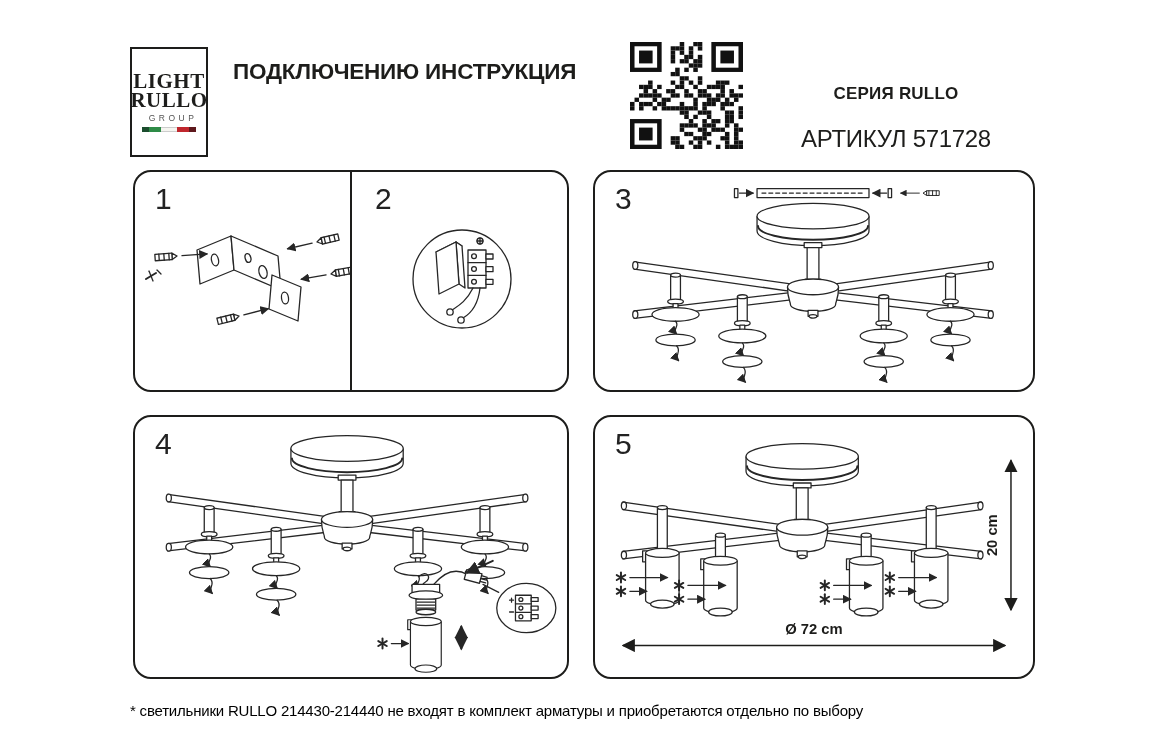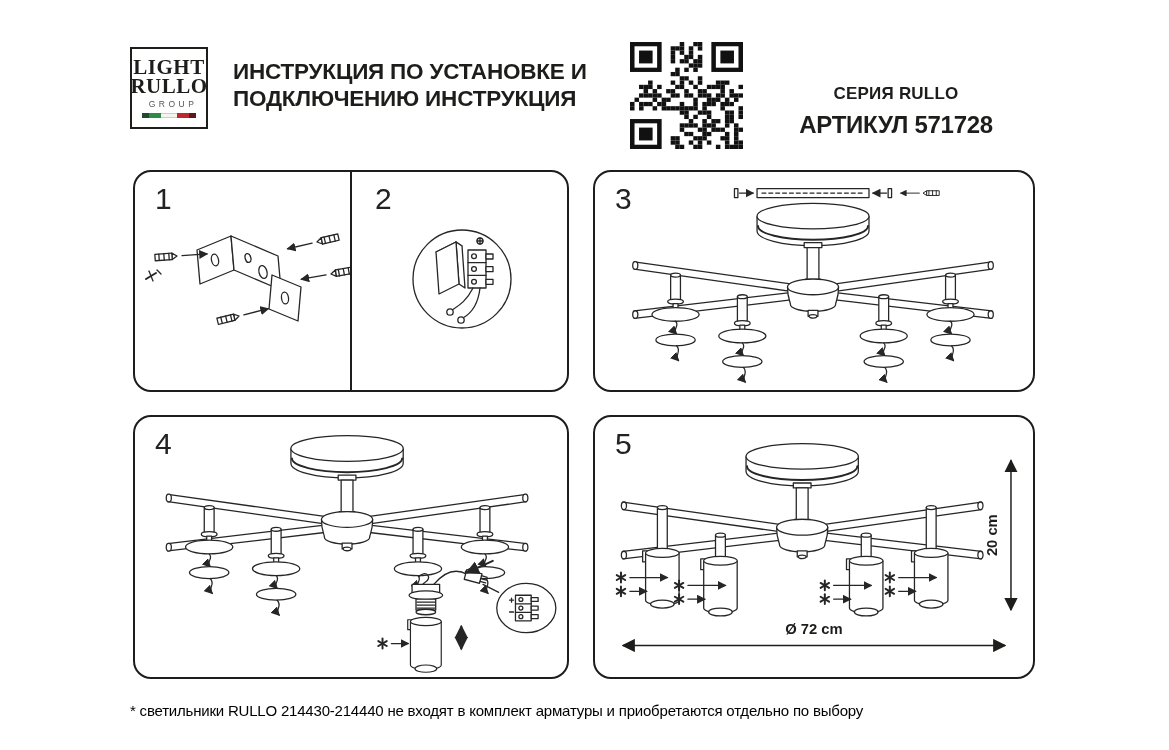--- a/index.html
+++ b/index.html
@@ -1,40 +1,40 @@
 <!DOCTYPE html>
 <html><head>
 <meta charset="utf-8">
 <style>
   html,body{margin:0;padding:0;background:#ffffff;}
   .page{position:relative;width:1169px;height:750px;background:#fff;overflow:hidden;
         font-family:"Liberation Sans",sans-serif;color:#1d1d1b;}
 
   
-  .logo-box{position:absolute;left:130px;top:47px;width:78px;height:82px;
+  .logo-box{position:absolute;left:130px;top:47px;width:78px;height:110px;
             border:2px solid #1d1d1b;box-sizing:border-box;display:flex;flex-direction:column;
             align-items:center;justify-content:center;padding-top:0;}
   .logo-word{font-family:"Liberation Serif",serif;font-weight:700;font-size:21px;line-height:19px;letter-spacing:.5px;}
   .logo-group{font-size:8.5px;letter-spacing:3.5px;margin:3px 0 0 8px;color:#555;}
   .flag{display:flex;width:54px;height:5px;margin-top:4px;}
   .flag span{height:100%;}
   .f-capL{width:7px;background:#1b4d2e;}
   .f-green{width:12px;background:#2e8b47;}
   .f-white{width:16px;background:#f5f5f0;border-top:1px solid #ccc;border-bottom:1px solid #ccc;box-sizing:border-box;}
   .f-red{width:12px;background:#c0272d;}
   .f-capR{width:7px;background:#5e181c;}
 
   .title{position:absolute;left:233px;top:58px;font-size:22.5px;font-weight:700;
          line-height:27px;letter-spacing:-0.2px;color:#1d1d1b;}
 
   .qr{position:absolute;left:630px;top:42px;width:113px;height:107px;}
 
   .product{position:absolute;left:790px;top:60px;width:212px;text-align:center;}
   .series{font-size:17px;font-weight:700;letter-spacing:.2px;margin-top:24px;}
-  .article{font-size:24px;font-weight:700;letter-spacing:-0.3px;margin-top:7px;}
+  .article{font-size:24px;font-weight:400;letter-spacing:-0.3px;margin-top:21px;}
 
   
   .panel{position:absolute;border:2px solid #1d1d1b;border-radius:18px;box-sizing:border-box;background:#fff;}
   .panel-a{left:133px;top:170px;width:436px;height:222px;}
   .panel-3{left:593px;top:170px;width:442px;height:222px;}
   .panel-4{left:133px;top:415px;width:436px;height:264px;}
   .panel-5{left:593px;top:415px;width:442px;height:264px;}
   .divider{position:absolute;left:215px;top:0;bottom:0;width:2px;background:#1d1d1b;}
   .step-num{position:absolute;top:10px;font-size:30px;font-weight:500;color:#222;}
   .art{position:absolute;left:0;top:0;width:100%;height:100%;}
@@ -151,21 +151,20 @@
     <div class="flag">
       <span class="f-capL"></span>
         <span class="f-green"></span>
         <span class="f-white"></span>
         <span class="f-red"></span>
         <span class="f-capR"></span>
     </div>
   </div>
 
   <div class="title">
-    <div>ИНСТРУКЦИЯ ПО УСТАНОВКЕ И</div>
     <div>ПОДКЛЮЧЕНИЮ ИНСТРУКЦИЯ</div>
   </div>
 
   <svg class="qr" viewBox="0 0 110 110" preserveAspectRatio="none">
     <rect x="0" y="0" width="110" height="110" fill="#fff"></rect>
     <g id="qrg" fill="#111">
         <rect x="48.40" y="0.00" width="4.40" height="4.40"></rect>
         <rect x="61.60" y="0.00" width="4.40" height="4.40"></rect>
         <rect x="66.00" y="0.00" width="4.40" height="4.40"></rect>
         <rect x="39.60" y="4.40" width="4.40" height="4.40"></rect>

